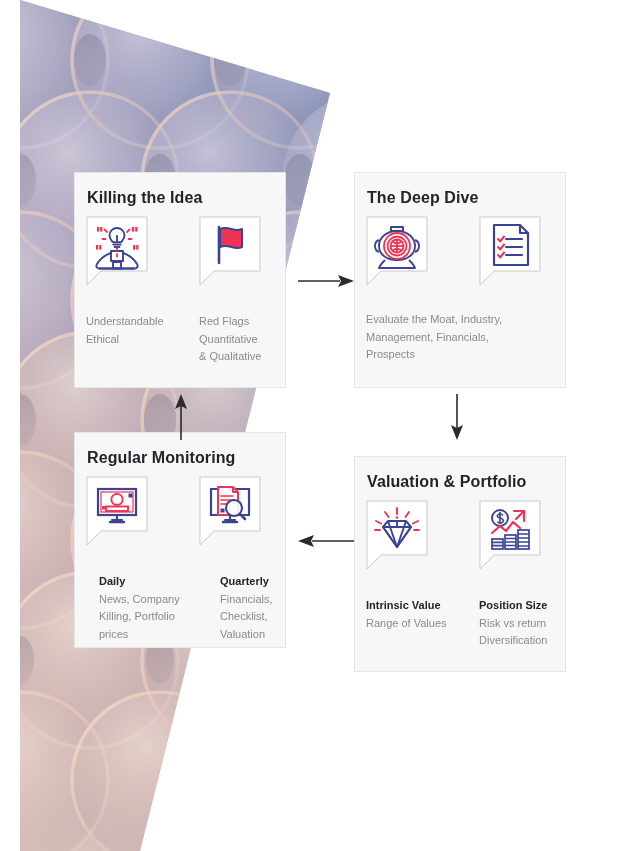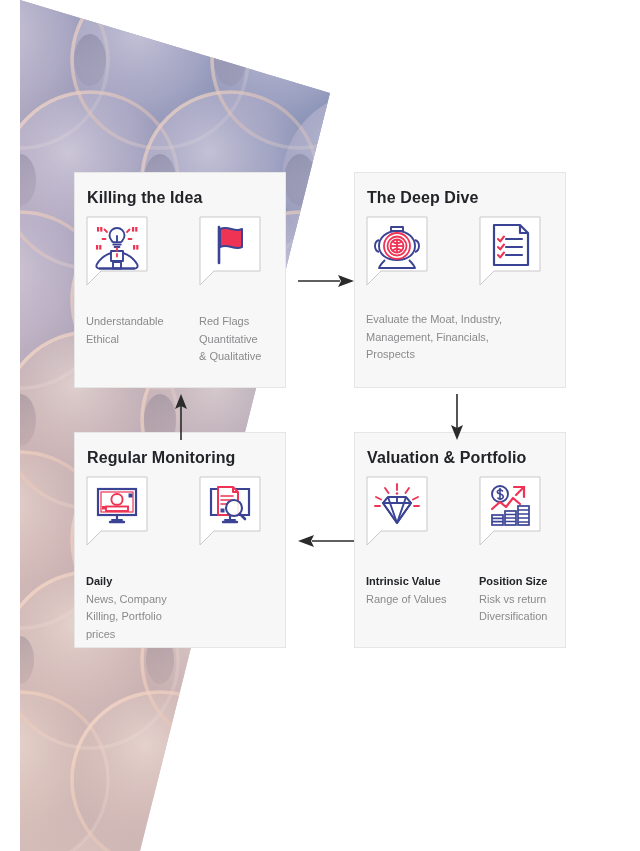--- a/index.html
+++ b/index.html
@@ -48,33 +48,33 @@
   #card-killing .txt-row{position:absolute;left:11px;top:140px;}
   #card-killing .txt-col{width:113px;}
 
   #card-deep{left:354px;top:172px;width:212px;height:216px;}
   #card-deep .card-title{position:absolute;left:12px;top:16px;text-align:right;}
   #card-deep .icon-row{position:absolute;left:10px;top:42px;}
   #card-deep .icon-cell{width:113px;}
   #card-deep .txt-row{position:absolute;left:11px;top:138px;}
   #card-deep .txt-col{width:196px;}
 
-  #card-valuation{left:354px;top:432px;width:212px;height:216px;}
+  #card-valuation{left:354px;top:456px;width:212px;height:216px;}
   #card-valuation .card-title{position:absolute;left:12px;top:16px;}
   #card-valuation .icon-row{position:absolute;left:10px;top:42px;}
   #card-valuation .icon-cell{width:113px;}
   #card-valuation .txt-row{position:absolute;left:11px;top:140px;}
   #card-valuation .txt-col{width:113px;}
 
   #card-monitoring{left:74px;top:432px;width:212px;height:216px;}
   #card-monitoring .card-title{position:absolute;left:12px;top:16px;}
   #card-monitoring .icon-row{position:absolute;left:10px;top:42px;}
   #card-monitoring .icon-cell{width:113px;}
   #card-monitoring .txt-row{position:absolute;left:11px;top:140px;}
-  #card-monitoring .txt-col{width:108px;}
+  #card-monitoring .txt-col{width:108px;margin-left:13px;}
 
   
   .arrow{position:absolute;z-index:6;}
   #arrow-right-top{left:296px;top:268px;width:60px;height:26px;}
   #arrow-down-right{left:444px;top:392px;width:26px;height:50px;}
   #arrow-left-bottom{left:296px;top:528px;width:60px;height:26px;}
   #arrow-up-left{left:168px;top:392px;width:26px;height:50px;}
 </style>
 </head>
 <body>
@@ -401,20 +401,26 @@
       </div>
     </div>
 
     <div class="txt-row">
       <div class="txt-col">
         <span class="lead">Daily</span>
         <span class="ln">News, Company</span>
         <span class="ln">Killing, Portfolio</span>
         <span class="ln">prices</span>
       </div>
+      <div class="txt-col">
+        <span class="lead">Quarterly</span>
+        <span class="ln">Financials,</span>
+        <span class="ln">Checklist,</span>
+        <span class="ln">Valuation</span>
+      </div>
     </div>
   </div>
 
   <svg class="arrow" id="arrow-right-top" viewBox="0 0 60 26">
     <path d="M2 13 H44" stroke="#2b2b2b" stroke-width="1.6"></path>
     <path d="M58 13 L42 7 L45 13 L42 19 Z" fill="#2b2b2b"></path>
   </svg>
 
   <svg class="arrow" id="arrow-down-right" viewBox="0 0 26 50">
     <path d="M13 2 V36" stroke="#2b2b2b" stroke-width="1.6"></path>

